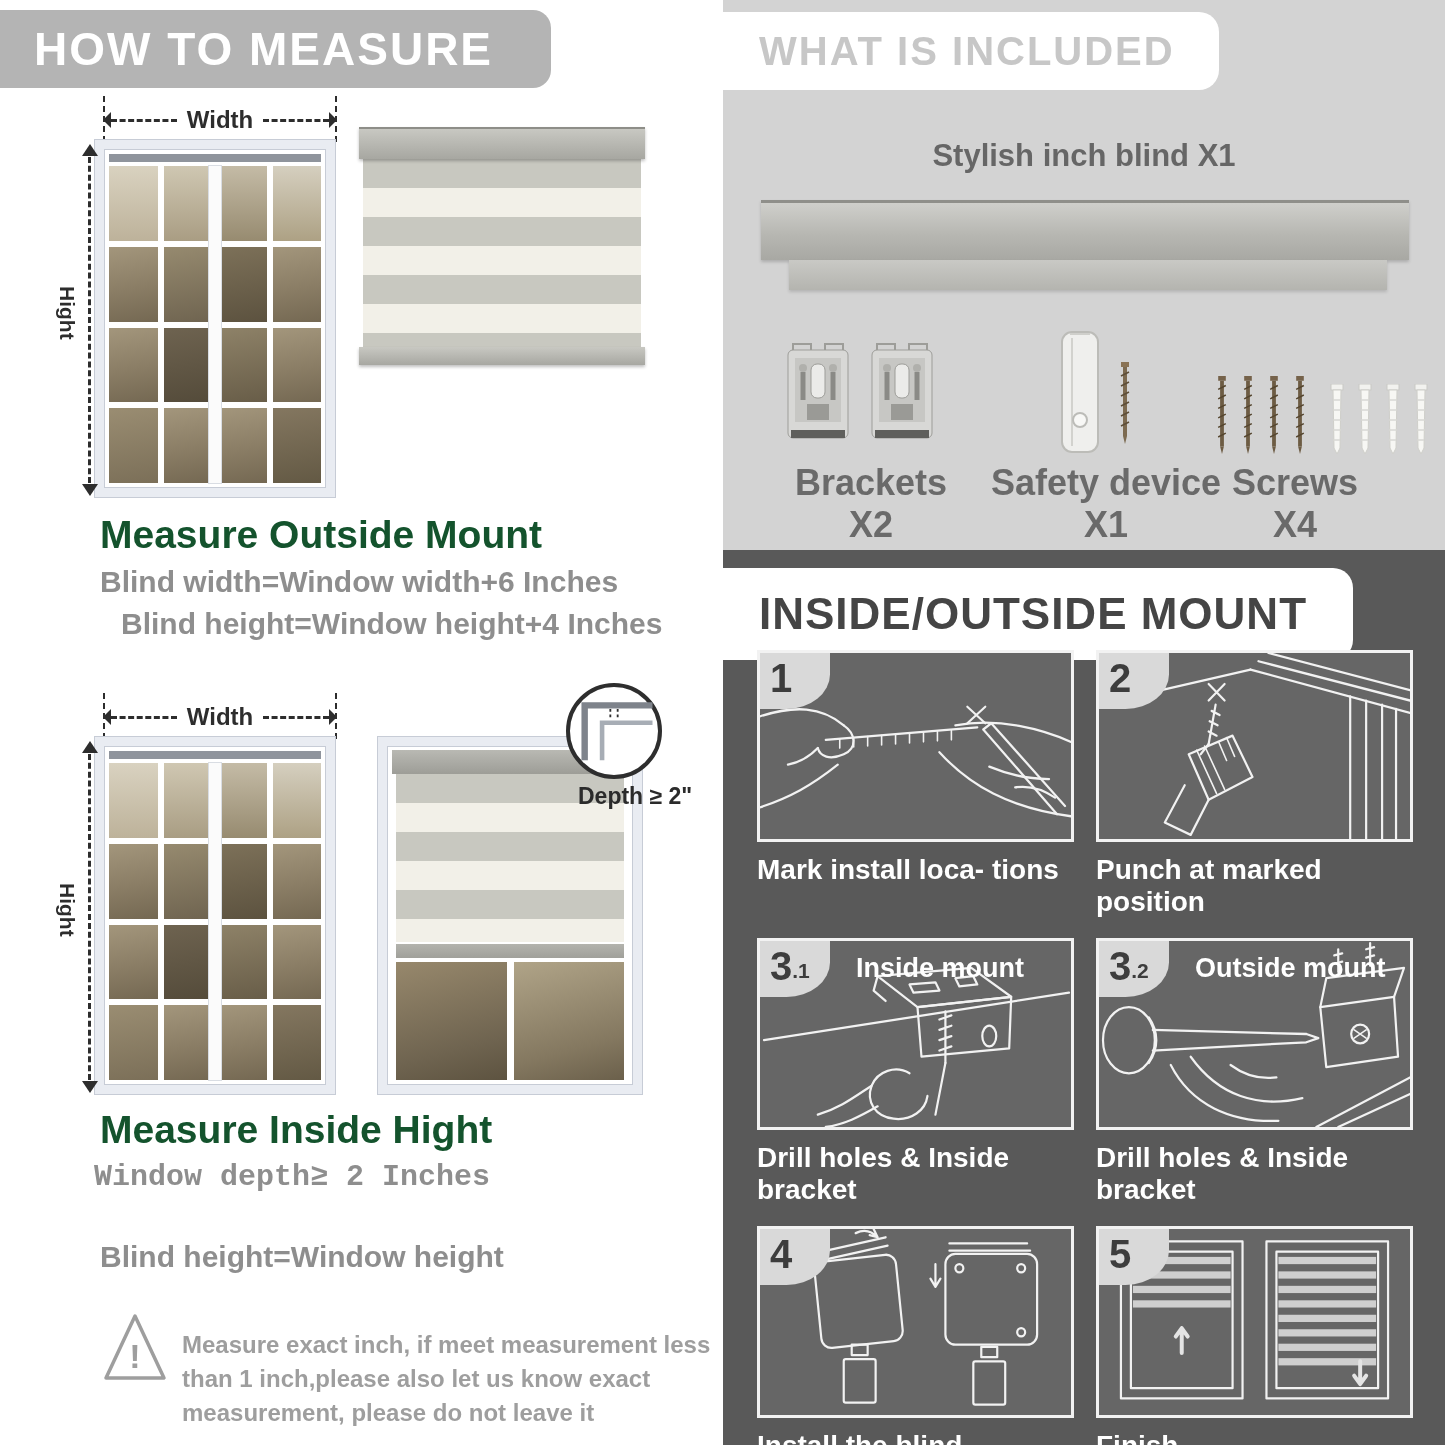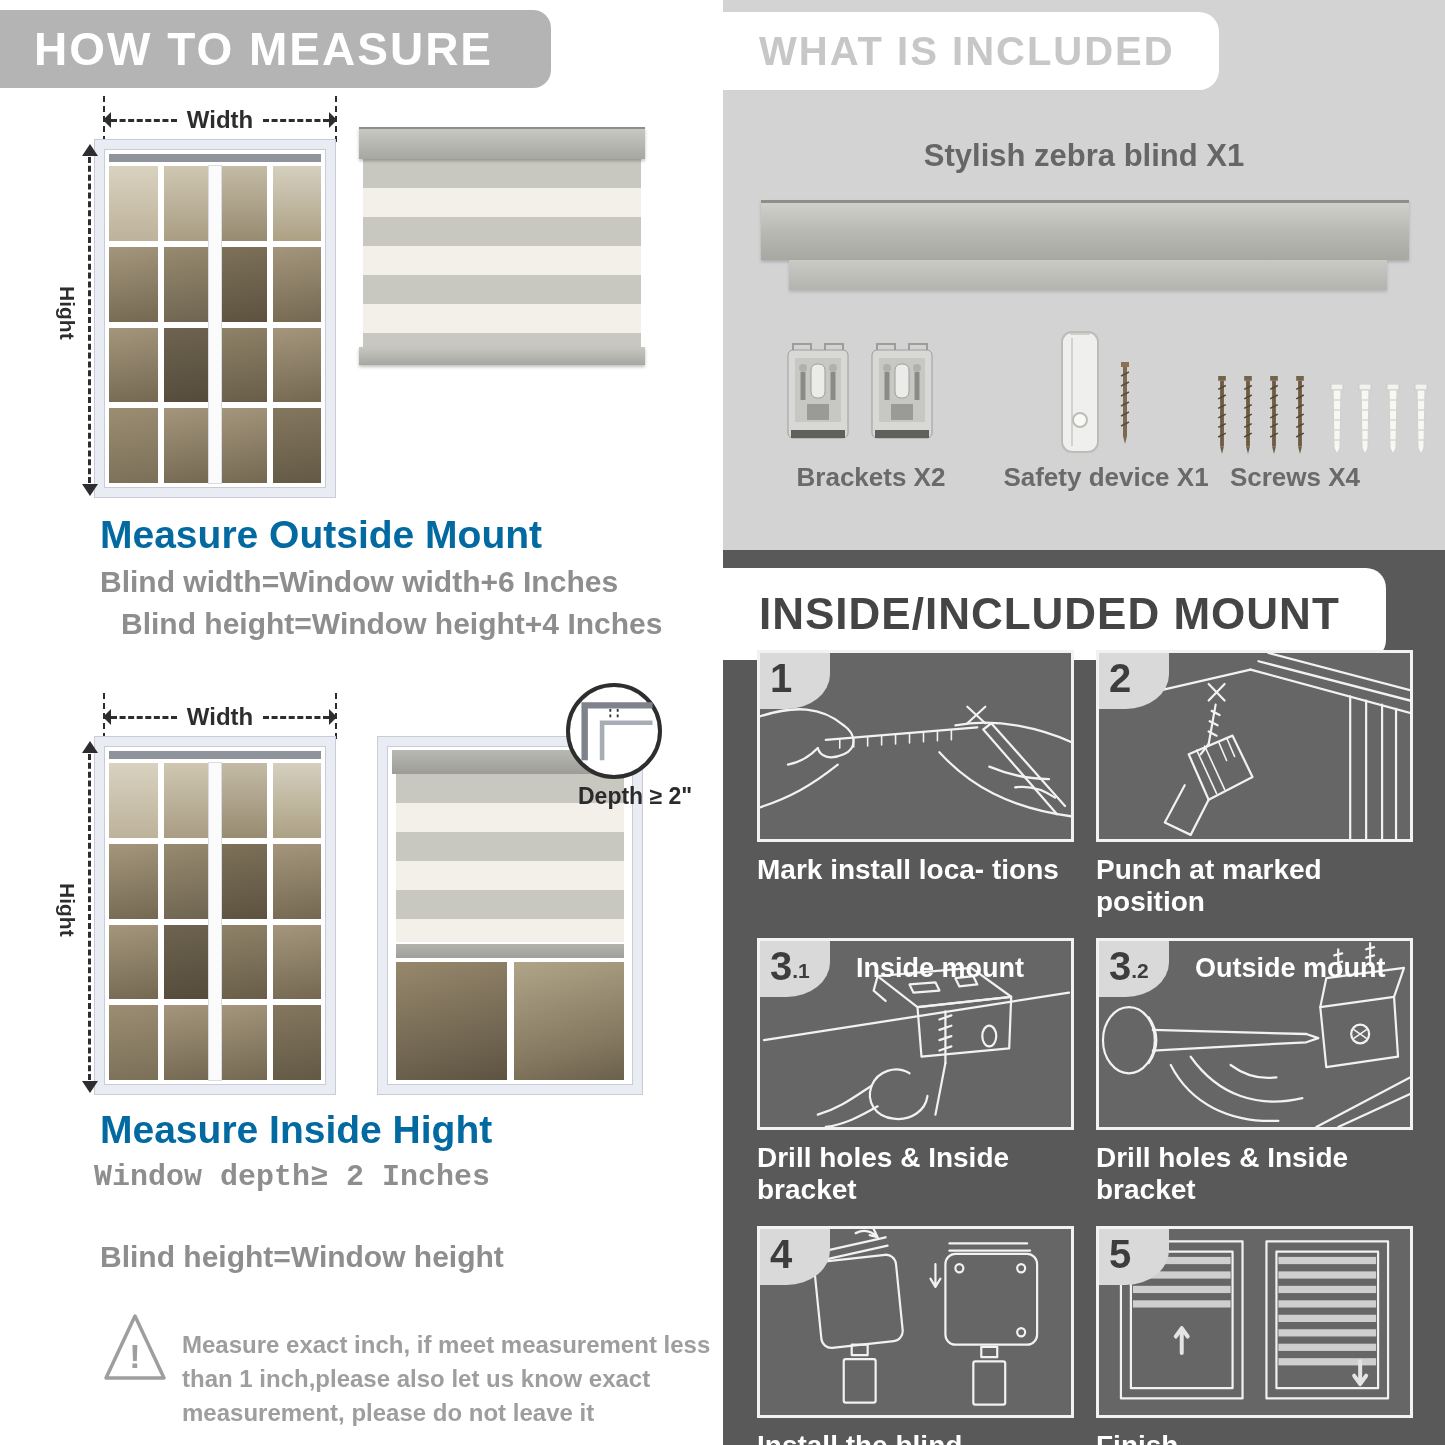--- a/index.html
+++ b/index.html
@@ -64,42 +64,42 @@
   .blind2 .fabric{height:168px;margin:0 5px;}
   .blind2 .rail3{height:14px;background:linear-gradient(180deg,#b3b3ad,#a0a09a);margin:2px 5px 0;}
   .blind2 .glass{flex:1;margin:4px 5px 0;display:grid;grid-template-columns:1fr 1fr;gap:7px;background:#fff;}
   .blind2 .glass div{background:linear-gradient(165deg,#97886c,#6f6450 70%,#5d5340);}
   .blind2 .glass div:nth-child(2){background:linear-gradient(165deg,#b0a488,#847860 70%,#6b604b);}
 
   .callout{position:absolute;left:566px;top:683px;width:96px;height:96px;border:4px solid #2e2e2e;
     border-radius:50%;background:#fff;box-sizing:border-box;}
   .depth-label{position:absolute;left:578px;top:783px;font-size:23px;font-weight:bold;color:#2b2b2b;}
 
-  .h-title{position:absolute;font-size:39px;font-weight:bold;color:#0369a1;}
+  .h-title{position:absolute;font-size:39px;font-weight:bold;color:#14532d;}
   .h-line{position:absolute;font-size:30px;font-weight:bold;color:#8e8e8e;}
 
   .warn-text{position:absolute;left:182px;top:1318px;font-size:24px;font-weight:bold;
     color:#9e9e9e;line-height:34px;margin-top:10px;}
   .warn-icon{position:absolute;left:100px;top:1306px;}
 
   
   .right{position:absolute;left:723px;top:0;width:722px;height:1445px;}
   .included{position:absolute;left:0;top:0;width:722px;height:550px;background:#d3d3d3;}
   .banner-included{position:absolute;left:0;top:12px;height:78px;background:#fff;
     border-radius:0 20px 20px 0;color:#c7c7c7;font-size:40px;font-weight:bold;letter-spacing:2px;
     line-height:78px;padding:0 44px 0 36px;}
   .blind-title{position:absolute;left:0;top:138px;width:100%;text-align:center;
     font-size:31px;font-weight:bold;color:#666;}
   .headrail{position:absolute;left:38px;top:200px;width:648px;}
   .hr-top{height:57px;background:linear-gradient(180deg,#cfcfcb,#b7b7b2 55%,#a8a8a3);
     border-top:3px solid #8f8f8a;box-shadow:0 2px 3px rgba(0,0,0,.18);}
   .hr-bot{height:30px;margin:0 22px 0 28px;background:linear-gradient(180deg,#c9c9c5,#b4b4af);
     box-shadow:0 2px 3px rgba(0,0,0,.15);}
   .itemrow{position:absolute;display:flex;align-items:flex-end;}
-  .item-label{position:absolute;top:462px;font-size:26px;font-weight:bold;color:#6a6a6a;text-align:center;}
+  .item-label{position:absolute;top:462px;font-size:36px;font-weight:bold;color:#6a6a6a;text-align:center;}
 
   
   .mount{position:absolute;left:0;top:550px;width:722px;height:895px;background:#595959;}
   .banner-mount{position:absolute;left:0;top:18px;height:92px;background:#fff;
     border-radius:0 20px 20px 0;color:#454545;font-size:44px;font-weight:bold;letter-spacing:1px;
     line-height:92px;padding:0 46px 0 36px;}
   .steps{position:absolute;left:34px;top:100px;width:656px;display:grid;
     grid-template-columns:1fr 1fr;column-gap:22px;row-gap:20px;}
   .panel{position:relative;height:186px;border:3px solid #f2f2f2;background:#666;overflow:hidden;}
   .badge{position:absolute;left:0;top:0;min-width:46px;height:56px;background:#d9d9d9;
@@ -237,21 +237,21 @@
   <div class="warn-text">
     <div>Measure exact inch, if meet measurement less</div>
     <div>than 1 inch,please also let us know exact</div>
     <div>measurement, please do not leave it</div>
   </div>
 
   <div class="right">
 
     <div class="included">
       <div class="banner-included">WHAT IS INCLUDED</div>
-      <div class="blind-title">Stylish zebra blind X1</div>
+      <div class="blind-title">Stylish inch blind X1</div>
 
       <div class="headrail">
         <div class="hr-top"></div>
         <div class="hr-bot"></div>
       </div>
 
       <div class="itemrow" style="left:62px;top:342px;gap:18px;">
         <svg width="66" height="106" viewBox="0 0 66 106">
           <rect x="3" y="8" width="60" height="88" rx="5" fill="#d8d8d6" stroke="#9d9d99"></rect>
           <path d="M8,8 L8,2 L26,2 L26,8 M40,8 L40,2 L58,2 L58,8" fill="none" stroke="#9d9d99" stroke-width="2"></path>
@@ -339,21 +339,21 @@
           <path d="M4,16 L12,16 M4,26 L12,26 M4,36 L12,36 M4,46 L12,46 M4,56 L11,56" stroke="#d8d8d4" stroke-width="1.5" fill="none"></path>
         </svg>
       </div>
 
       <div class="item-label" style="left:48px;width:200px;">Brackets X2</div>
       <div class="item-label" style="left:258px;width:250px;">Safety device X1</div>
       <div class="item-label" style="left:482px;width:180px;">Screws X4</div>
     </div>
 
     <div class="mount">
-      <div class="banner-mount">INSIDE/INCLUDED MOUNT</div>
+      <div class="banner-mount">INSIDE/OUTSIDE MOUNT</div>
 
       <div class="steps">
 
         <div class="step">
           <div class="panel">
             <svg class="art" viewBox="0 0 312 180" preserveAspectRatio="none">
               <path d="M-2,62 C35,50 62,52 84,70"></path>
               <path d="M-2,150 C30,140 52,128 78,108"></path>
               <path d="M84,70 C96,78 98,92 84,98 C70,104 60,100 58,92"></path>
               <path d="M58,92 C50,100 40,106 28,108"></path>

